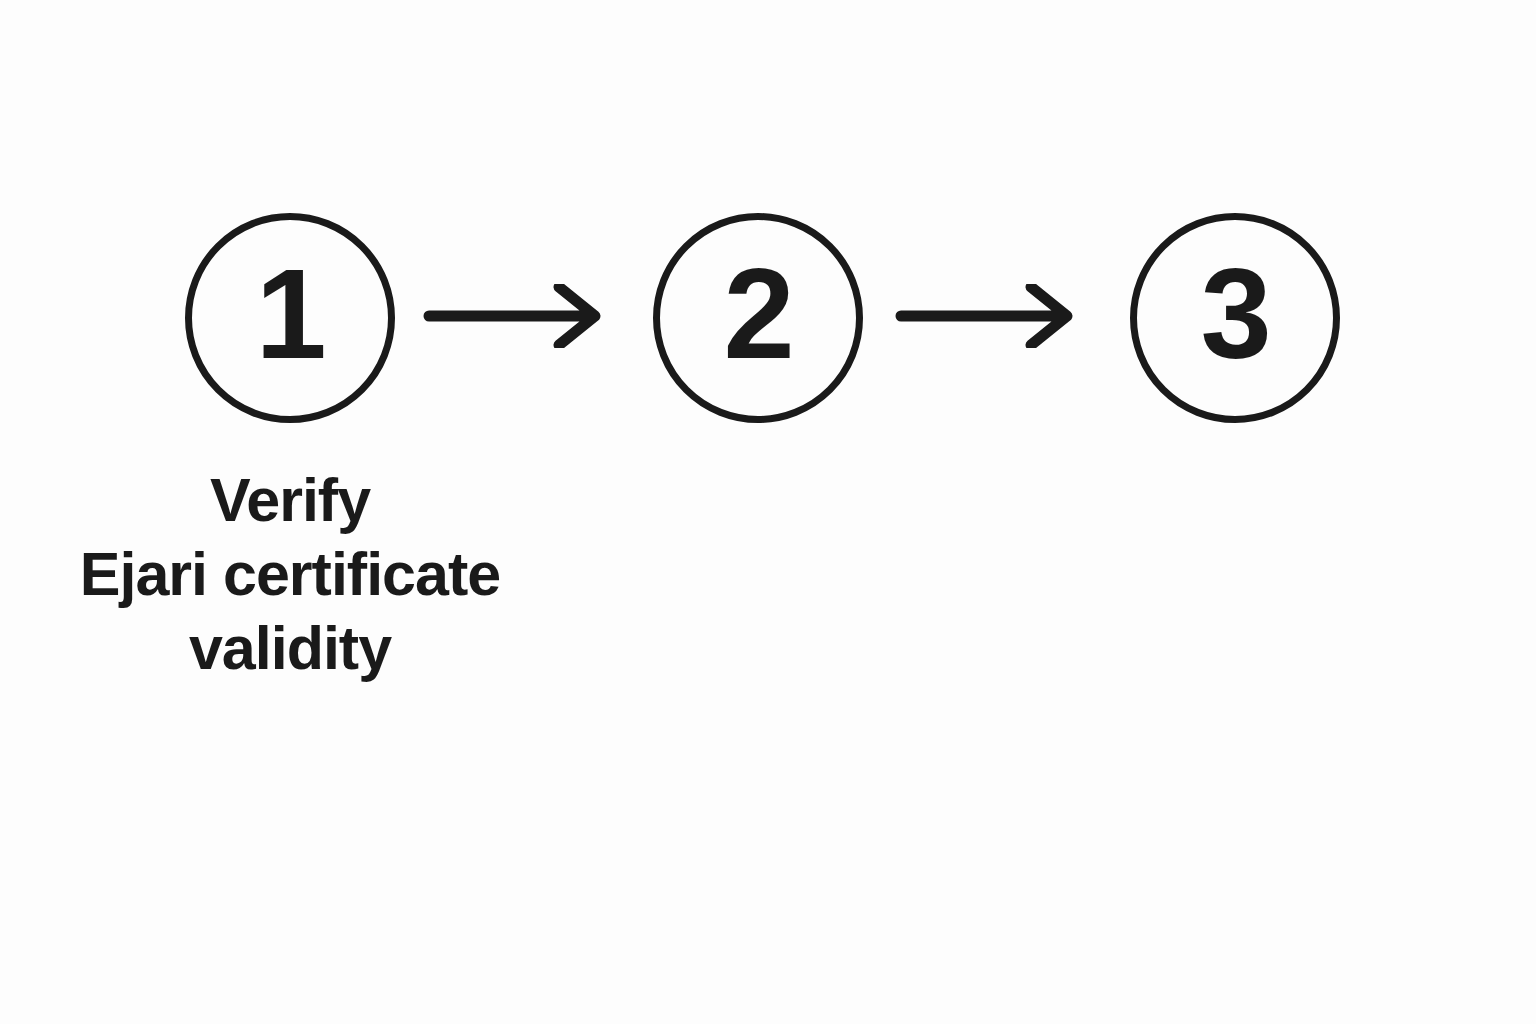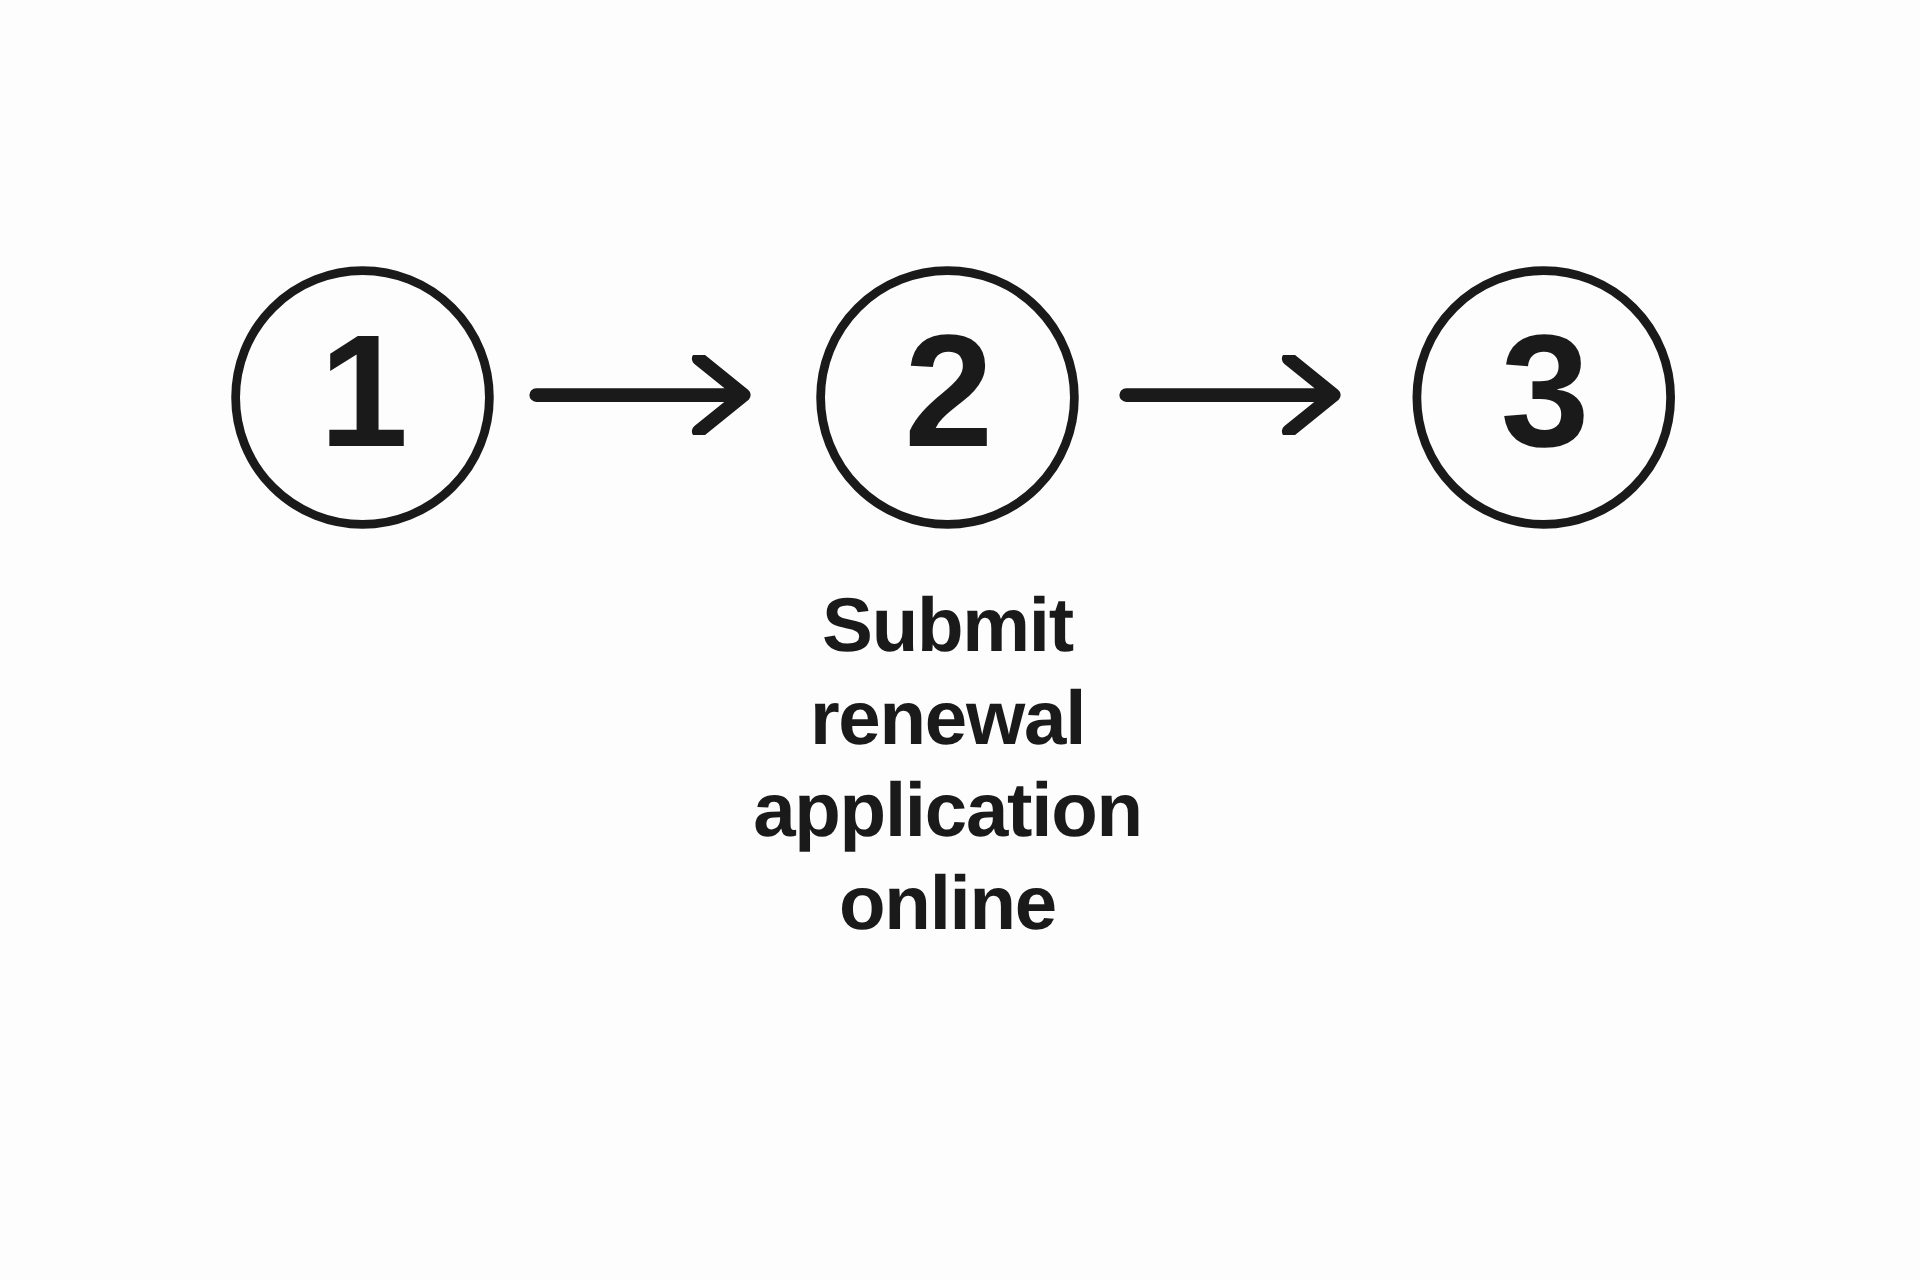--- a/index.html
+++ b/index.html
@@ -88,20 +88,19 @@
   </div>
 
   <svg class="flow-arrow pos-a2" viewBox="0 0 180 64" aria-hidden="true">
     <path d="M6 32 H166 M136 3 L172 32 L136 61"></path>
   </svg>
 
   <div class="step-circle pos-c3">
     <span class="step-number">3</span>
   </div>
 
+  <div class="step-label pos-l1">Verify
+Ejari certificate
+validity</div>
 
-  <div class="step-label pos-l2">Submit
-renewal
-application
-online</div>
 
 
 </div>
 
 </body></html>

